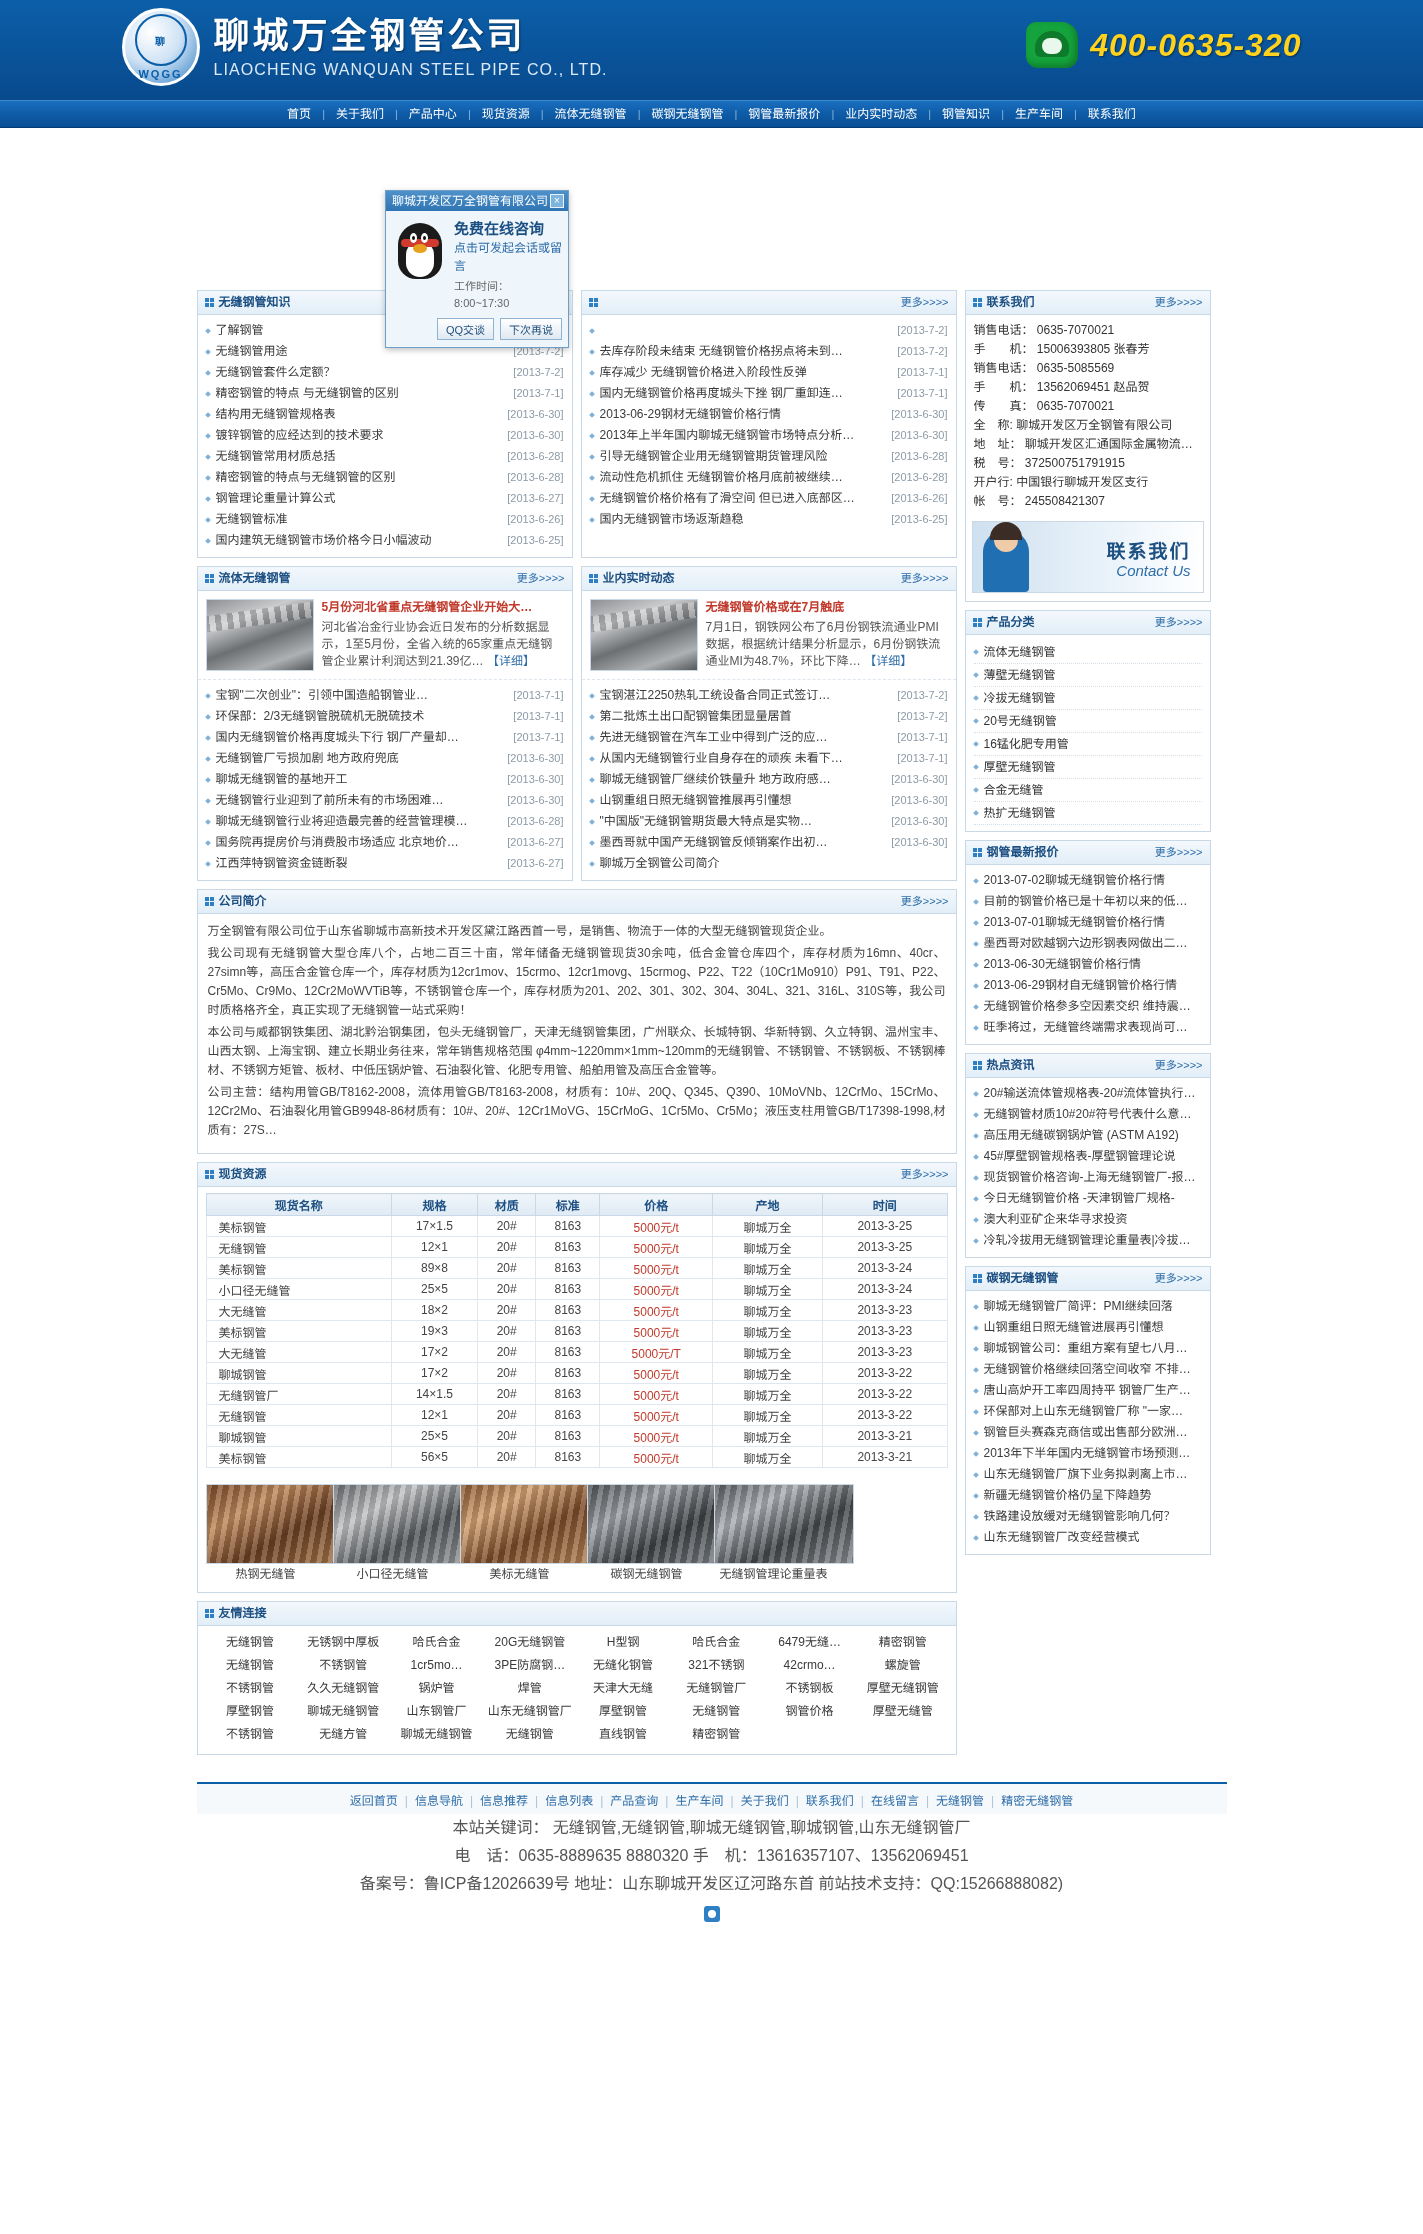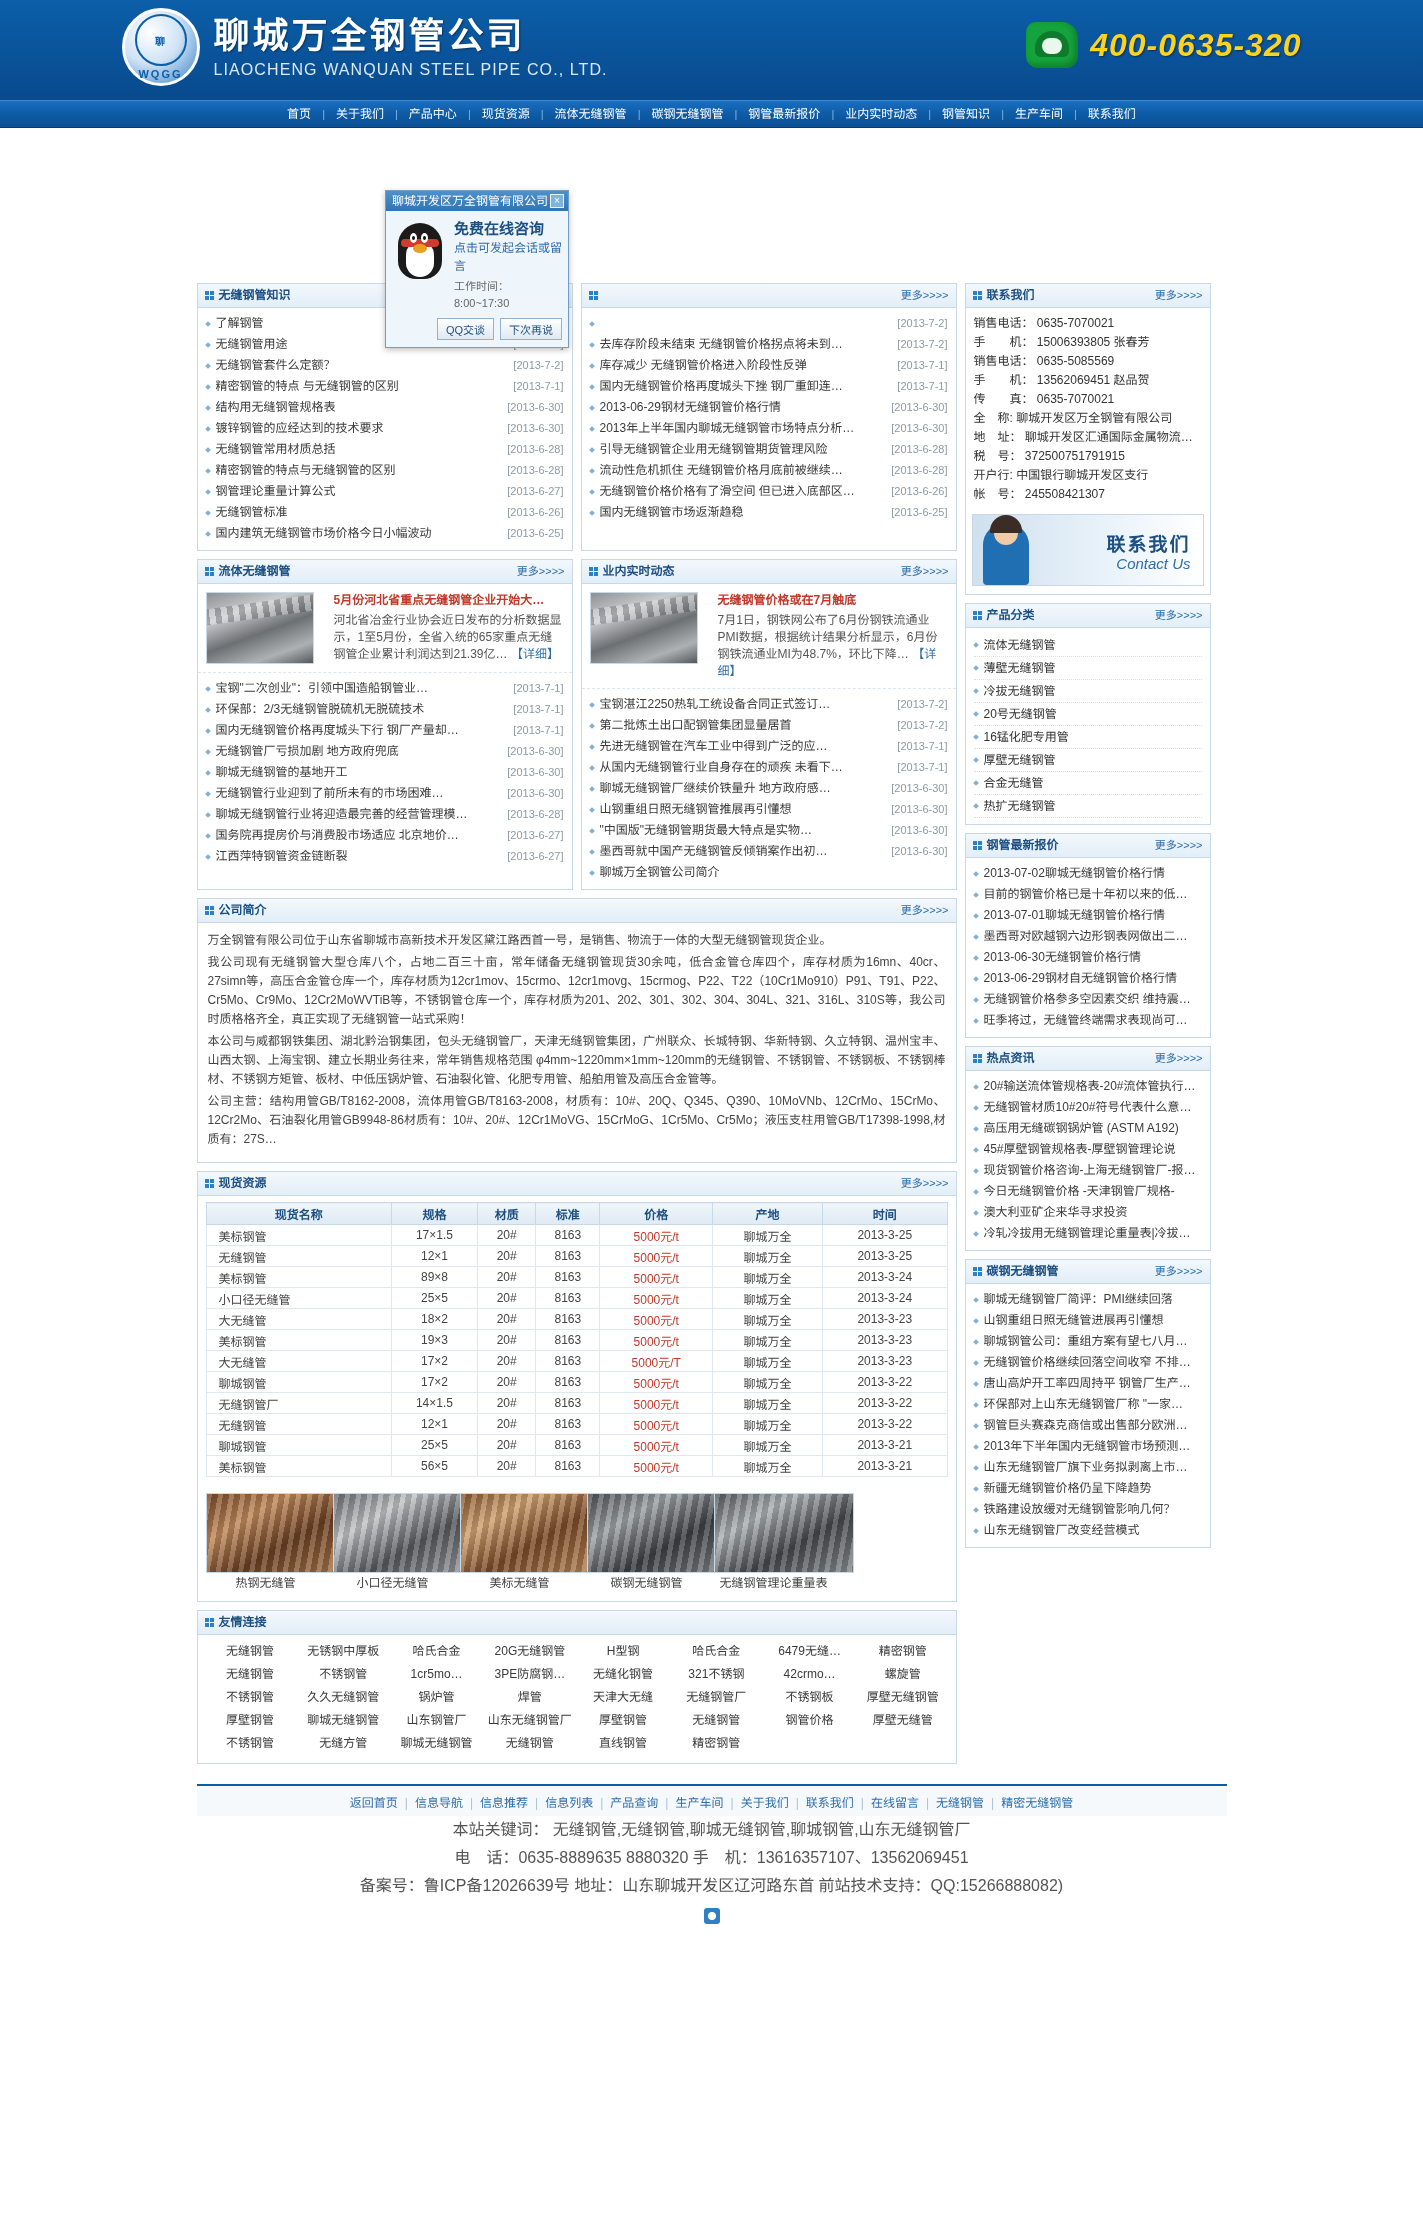--- a/index.html
+++ b/index.html
@@ -77,21 +77,21 @@
     color: #ffffff; text-decoration: none; font-size: 12px;
     padding: 0 11px; line-height: 26px; white-space: nowrap;
   }
   .nav .sep { color: #7fb4e0; font-size: 11px; }
 
   
   .banner { height: 155px; background: #ffffff; }
 
   
   .main {
-    width: 1030px; margin: 0 auto; padding-bottom: 12px;
+    width: 1030px; margin: 7px auto; padding-bottom: 12px;
     display: flex; gap: 8px; align-items: flex-start;
   }
   .col-left { width: 760px; }
   .col-right { width: 246px; }
 
   .panel {
     border: 1px solid #c9d8e6;
     background: #ffffff;
     margin-bottom: 8px;
   }
@@ -129,21 +129,21 @@
     width: 4px; height: 4px; background: #7fb0d8; margin-right: 6px;
     flex: none; transform: rotate(45deg);
   }
   ul.linklist li a {
     color: #3a3a3a; text-decoration: none; flex: 1;
     white-space: nowrap; overflow: hidden; text-overflow: ellipsis;
   }
   ul.linklist li .date { color: #8d9aa6; font-size: 11px; margin-left: 6px; flex: none; }
 
   
-  .news-feature { display: flex; gap: 20px; padding: 8px; border-bottom: 1px dashed #dde6ee; }
+  .news-feature { display: flex; gap: 8px; padding: 8px; border-bottom: 1px dashed #dde6ee; }
   .news-thumb {
     width: 108px; height: 72px; flex: none; border: 1px solid #c9d8e6;
     background: linear-gradient(160deg,#8d8f92 0%, #c9cbcd 28%, #6d7073 55%, #aeb1b4 80%, #55585b 100%);
     position: relative; overflow: hidden;
   }
   .news-thumb:after {
     content:""; position:absolute; left:-10px; top:8px; width:140px; height:16px;
     background: repeating-linear-gradient(90deg, rgba(255,255,255,.28) 0 6px, rgba(0,0,0,.18) 6px 12px);
     transform: rotate(-8deg);
   }

